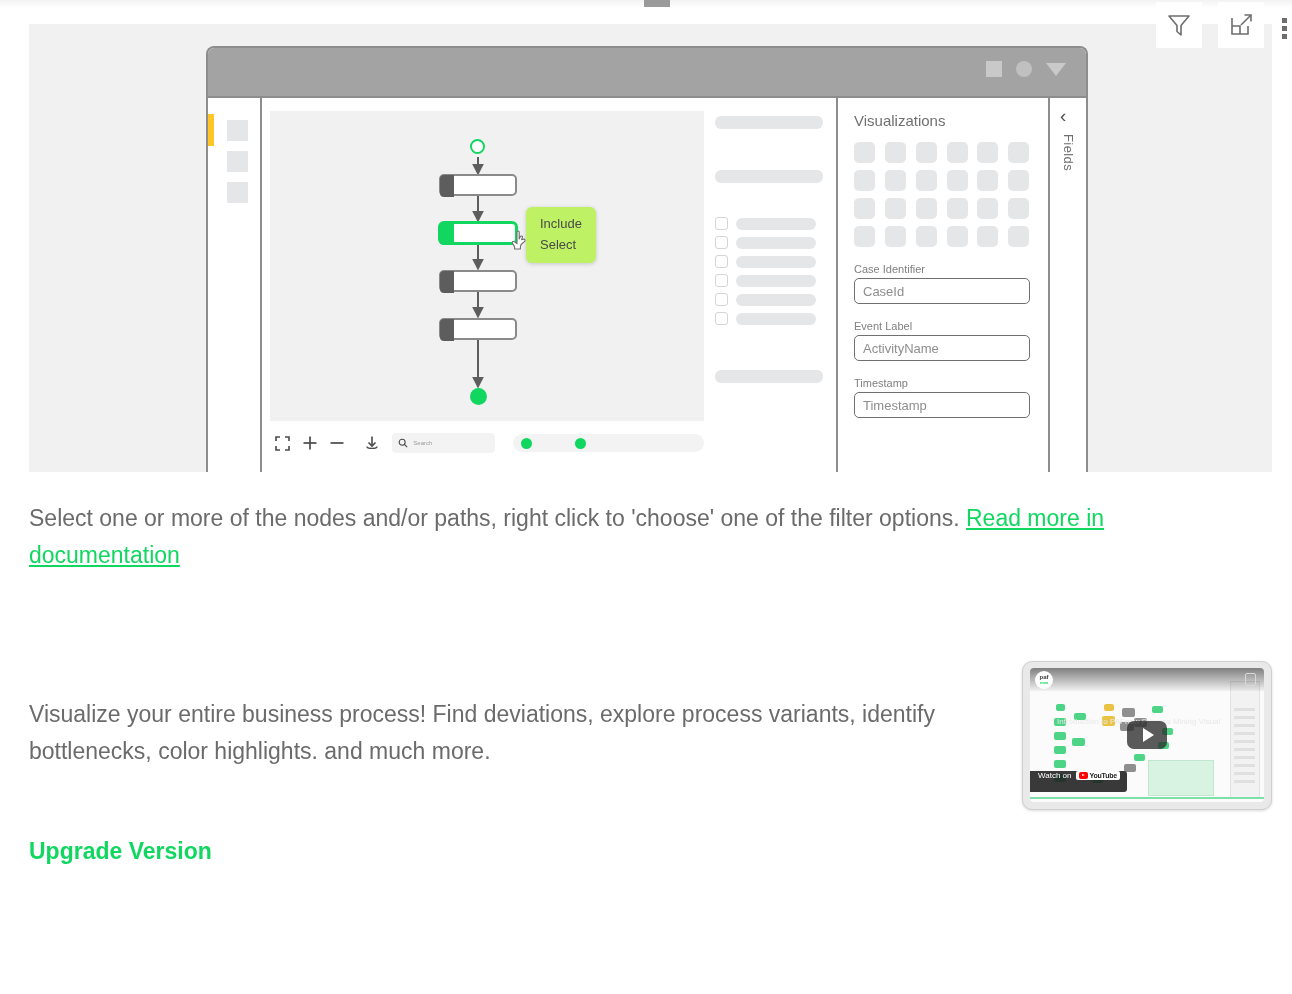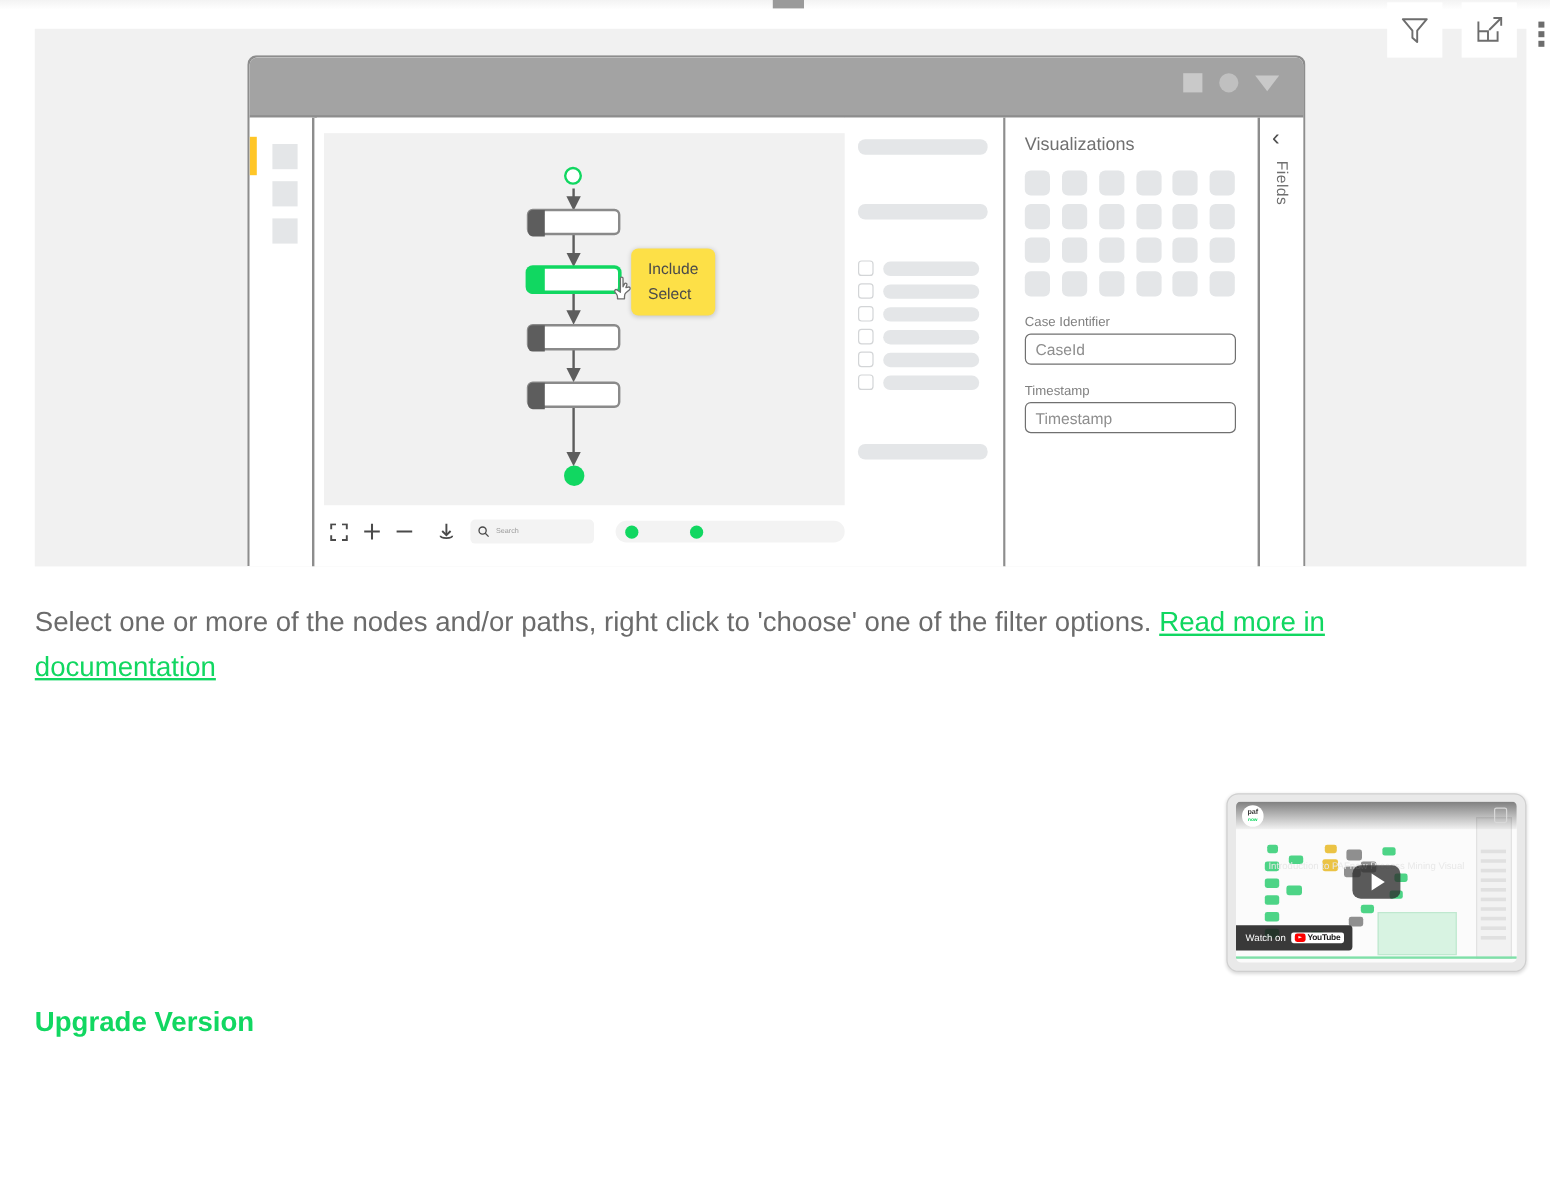--- a/index.html
+++ b/index.html
@@ -179,21 +179,21 @@
   #end-node {
     position: absolute;
     width: 17px; height: 17px;
     border-radius: 50%;
     background: #11d761;
   }
 
   
   #ctx-menu {
     position: absolute;
-    background: #fde047;
+    background: #bef264;
     border-radius: 6px;
     padding: 6px 14px 8px 14px;
     box-shadow: 0 1px 4px rgba(0,0,0,.18);
     font-size: 13px;
     color: #4a4a4a;
     line-height: 21px;
     z-index: 6;
   }
   #ctx-menu div { white-space: nowrap; }
   #cursor-hand { position: absolute; z-index: 7; }
@@ -460,21 +460,21 @@
     border-left: 11px solid #ffffff;
     margin-left: 3px;
   }
   #watch-on {
     position: absolute;
     left: 0; bottom: 10px;
     height: 21px;
     background: rgba(30,30,30,.88);
     border-radius: 0 3px 3px 0;
     display: flex;
-    align-items: center;
+    align-items: flex-start;
     gap: 4px;
     padding: 0 7px 0 8px;
   }
   #watch-on-label { font-size: 8px; color: #ffffff; }
   #yt-badge {
     display: flex; align-items: center; gap: 2px;
     background: #ffffff; border-radius: 2px; padding: 1px 3px;
   }
   #yt-play {
     width: 9px; height: 7px;
@@ -688,38 +688,43 @@
         <div class="viz-cell"></div>
         <div class="viz-cell"></div>
         <div class="viz-cell"></div>
       </div>
 
       <div class="field-group">
         <div class="field-label">Case Identifier</div>
         <div class="field-box">CaseId</div>
       </div>
       <div class="field-group">
+        <div class="field-label">Event Label</div>
+        <div class="field-box">ActivityName</div>
+      </div>
+      <div class="field-group">
         <div class="field-label">Timestamp</div>
         <div class="field-box">Timestamp</div>
       </div>
     </div>
 
     <div id="mock-fields-rail">
       <div id="fields-chevron">‹</div>
       <div id="fields-label">Fields</div>
     </div>
 
   </div>
 </div>
 
 <div id="content">
 
   <p class="para" id="intro-para"><span>Select one or more of the nodes and/or paths, right click to 'choose' one of the filter options. </span><a class="link">Read more in documentation</a></p>
 
 
+  <p class="para" id="about-para">Visualize your entire business process! Find deviations, explore process variants, identify bottlenecks, color highlights. and much more.</p>
 
   <h2 class="section-title" id="upgrade-title">Upgrade Version</h2>
 
 </div>
 
 <div id="video-card">
   <div id="video-inner">
 
     <div class="vb-node" style="left:26px; top:36px; width:9px; height:7px;"></div>
     <div class="vb-node" style="left:24px; top:50px; width:12px; height:8px;"></div>

